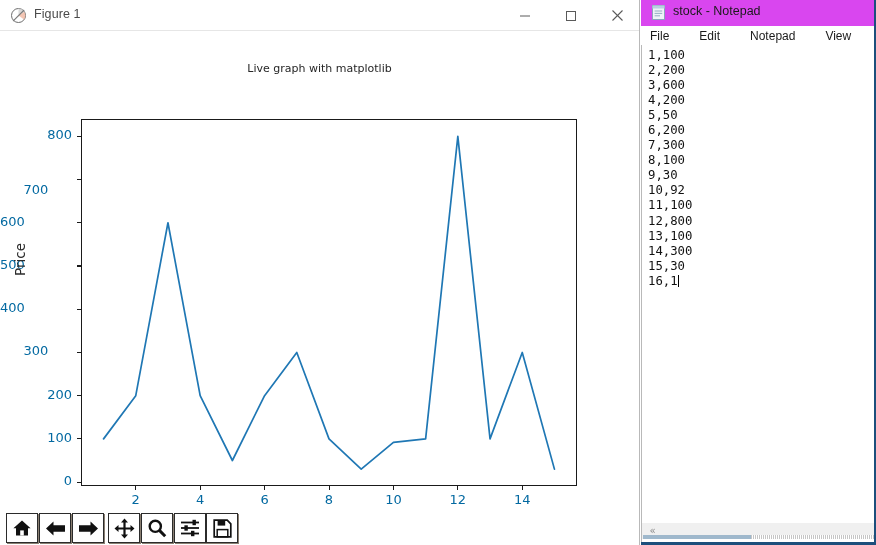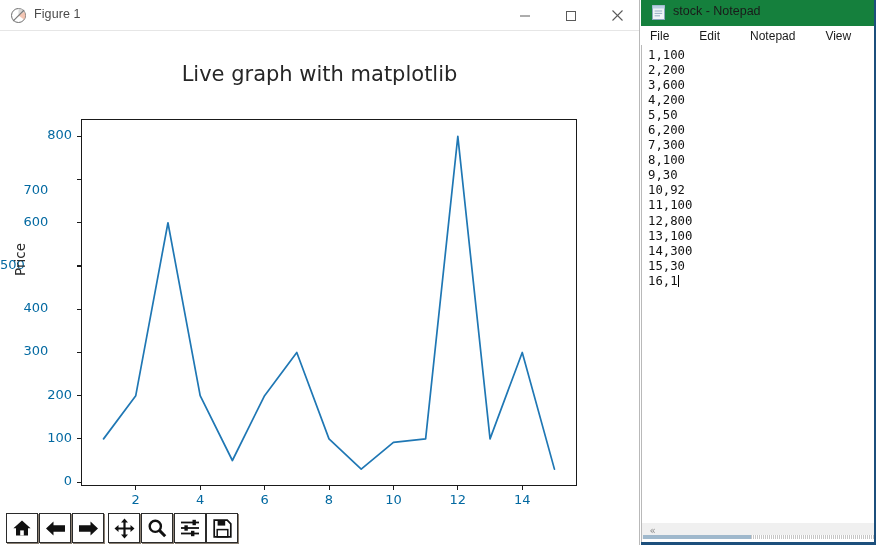--- a/index.html
+++ b/index.html
@@ -43,21 +43,21 @@
 
   
   #figure-canvas {
     position: absolute; left: 0; top: 31px; width: 639px; height: 472px;
     background: #ffffff;
   }
   #plot-title {
     position: absolute; left: 0; top: 31px; width: 639px;
     text-align: center;
     font-family: "DejaVu Sans", sans-serif;
-    font-size: 21px; color: #262626;
+    font-size: 11px; color: #262626;
   }
   
   #axes-box {
     position: absolute;
     left: 81px; top: 88px; width: 496px; height: 367px;
     border: 1.1px solid #1a1a1a;
     background: #ffffff;
   }
   #plot-svg { position: absolute; left: 81px; top: 88px; }
   .tick-label {
@@ -95,21 +95,21 @@
   .tb-btn svg { display: block; }
 
   
   #notepad-window {
     position: absolute; left: 641px; top: 0; width: 235px; height: 545px;
     background: #ffffff;
     overflow: hidden;
   }
   #np-titlebar {
     position: absolute; left: 0; top: 0; width: 235px; height: 26px;
-    background: #15803d;
+    background: #d946ef;
   }
   #np-icon { position: absolute; left: 9px; top: 4px; width: 17px; height: 17px; }
   #np-title-text {
     position: absolute; left: 32px; top: 4px;
     font-family: "Liberation Sans", sans-serif; font-size: 12.5px; color: #1a1a1a;
   }
   #np-menubar {
     position: absolute; left: 0; top: 26px; width: 235px; height: 19px;
     display: flex; align-items: center; padding-left: 8px; gap: 28px;
     background: #ffffff;
@@ -223,25 +223,25 @@
       <div id="tick-layer">
           <div class="tickmark" style="left: 77px; top: 450.61px; width: 4px; height: 1.1px;"></div>
           <div class="tick-label" style="left: 0px; width: 72px; text-align: right; top: 442.11px;">0</div>
           <div class="tickmark" style="left: 77px; top: 407.382px; width: 4px; height: 1.1px;"></div>
           <div class="tick-label" style="left: 0px; width: 72px; text-align: right; top: 398.882px;">100</div>
           <div class="tickmark" style="left: 77px; top: 364.155px; width: 4px; height: 1.1px;"></div>
           <div class="tick-label" style="left: 0px; width: 72px; text-align: right; top: 355.655px;">200</div>
           <div class="tickmark" style="left: 77px; top: 320.928px; width: 4px; height: 1.1px;"></div>
           <div class="tick-label" style="left: 0px; width: 72px; text-align: center; top: 312.428px;">300</div>
           <div class="tickmark" style="left: 77px; top: 277.7px; width: 4px; height: 1.1px;"></div>
-          <div class="tick-label" style="left: 0px; width: 72px; text-align: center; top: 269.2px;">400</div>
+          <div class="tick-label" style="left: 0px; width: 72px; text-align: left; top: 269.2px;">400</div>
           <div class="tickmark" style="left: 77px; top: 234.473px; width: 4px; height: 1.1px;"></div>
           <div class="tick-label" style="left: 0px; width: 72px; text-align: left; top: 225.973px;">500</div>
           <div class="tickmark" style="left: 77px; top: 191.246px; width: 4px; height: 1.1px;"></div>
-          <div class="tick-label" style="left: 0px; width: 72px; text-align: center; top: 182.746px;">600</div>
+          <div class="tick-label" style="left: 0px; width: 72px; text-align: left; top: 182.746px;">600</div>
           <div class="tickmark" style="left: 77px; top: 148.018px; width: 4px; height: 1.1px;"></div>
           <div class="tick-label" style="left: 0px; width: 72px; text-align: center; top: 151px;">700</div>
           <div class="tickmark" style="left: 77px; top: 104.791px; width: 4px; height: 1.1px;"></div>
           <div class="tick-label" style="left: 0px; width: 72px; text-align: right; top: 96.2909px;">800</div>
           <div class="tickmark" style="left: 135.253px; top: 455px; width: 1.1px; height: 4px;"></div>
           <div class="tick-label" style="left: 115.753px; width: 40px; text-align: center; top: 461px;">2</div>
           <div class="tickmark" style="left: 199.669px; top: 455px; width: 1.1px; height: 4px;"></div>
           <div class="tick-label" style="left: 180.169px; width: 40px; text-align: center; top: 461px;">4</div>
           <div class="tickmark" style="left: 264.084px; top: 455px; width: 1.1px; height: 4px;"></div>
           <div class="tick-label" style="left: 244.584px; width: 40px; text-align: center; top: 461px;">6</div>

